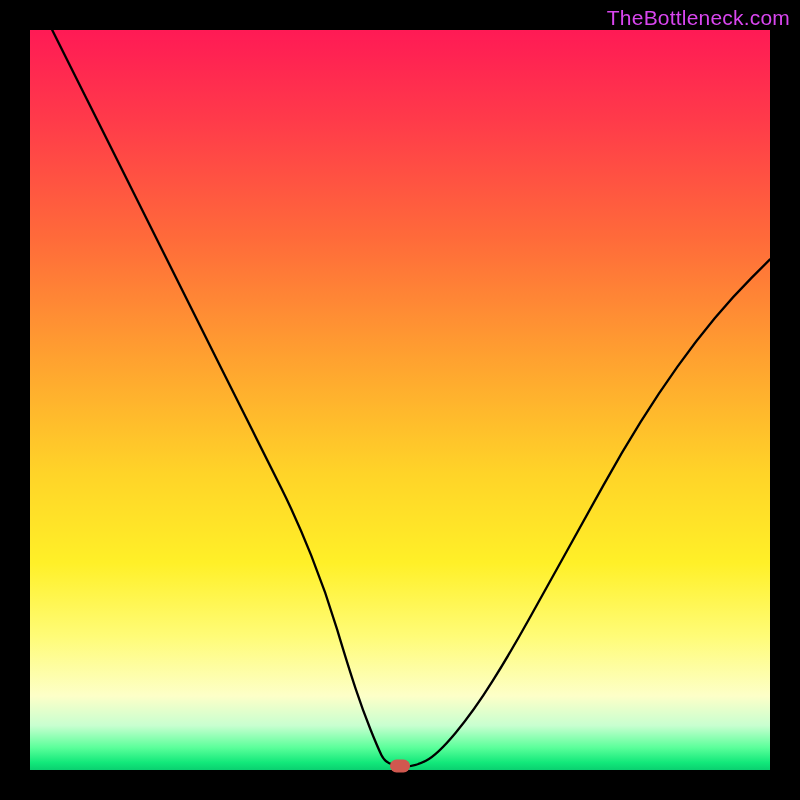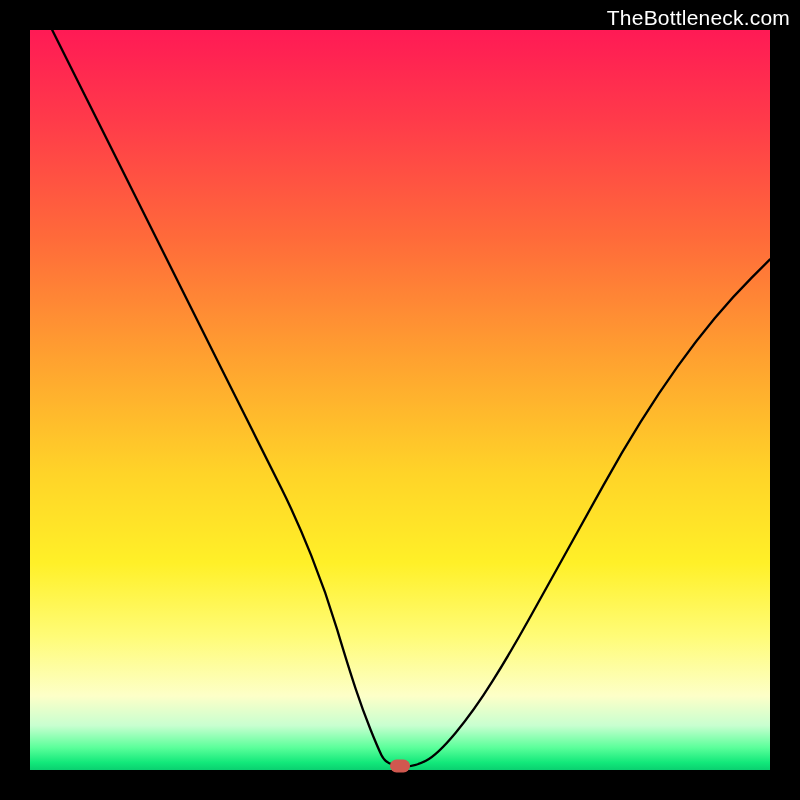--- a/index.html
+++ b/index.html
@@ -54,21 +54,21 @@
     width: 20px;
     height: 13px;
     border-radius: 7px;
     background: #d0584f;
     transform: translate(-50%, -50%);
   }
   .watermark {
     position: absolute;
     top: 6px;
     right: 10px;
-    color: #ffffff;
+    color: #d946ef;
     font-size: 21px;
     font-weight: 500;
     letter-spacing: 0.2px;
   }
 </style>
 </head>
 <body>
 
 <div class="chart-frame">
 

